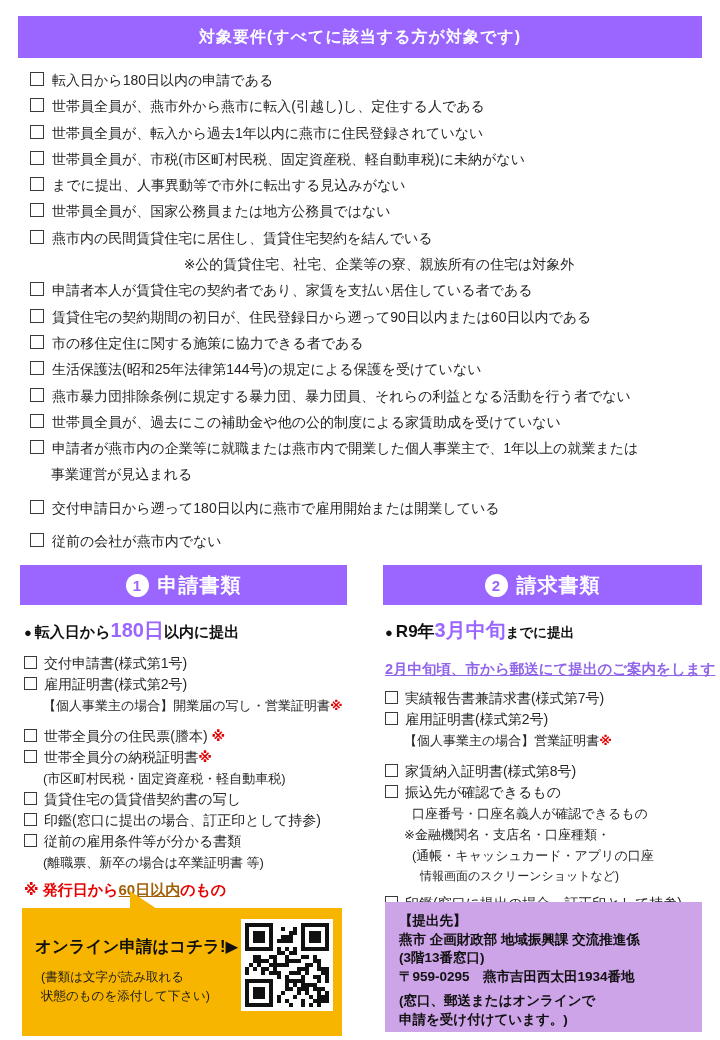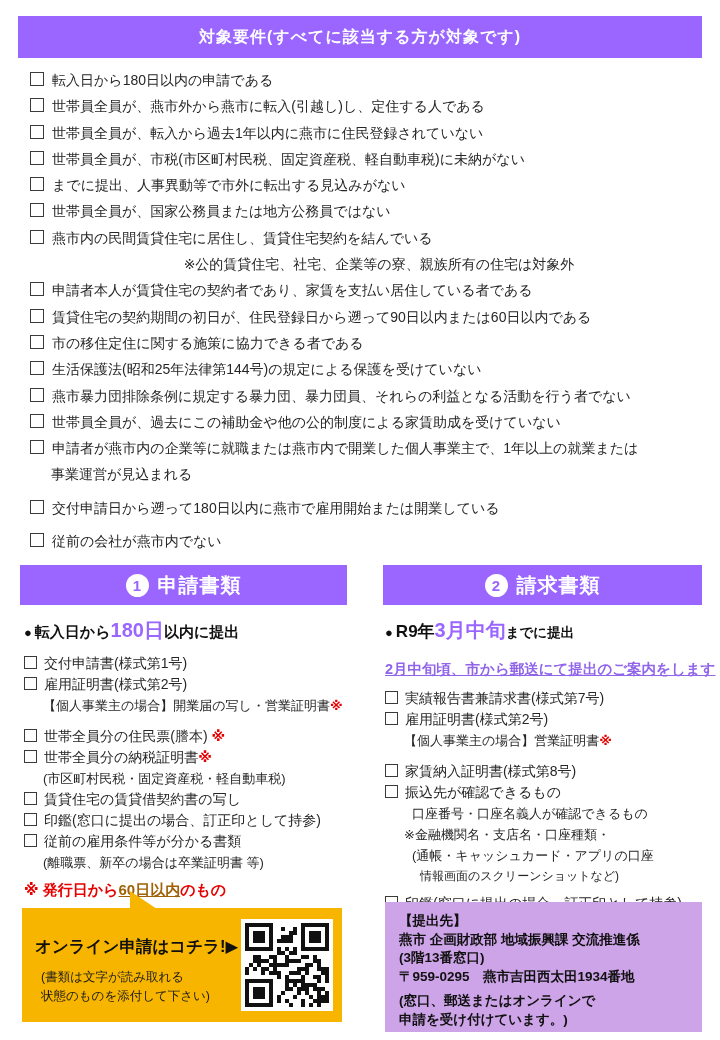--- a/index.html
+++ b/index.html
@@ -56,21 +56,21 @@
   .sub{padding-left:19px;font-size:13px;}
   .sub2{padding-left:27px;font-size:13px;}
   .sub3{padding-left:35px;font-size:12px;}
   .doc-list .gap{margin-top:10px;}
   .doc-list .gap-sm{margin-top:6px;}
   .red{color:#e60000;font-weight:bold;}
   .redb{color:#e60000;font-weight:bold;}
   .redb-u{color:#a16207;font-weight:bold;text-decoration:underline;}
   .red-note{font-size:15px;margin-top:6px;}
   
-  #online-box{position:absolute;left:22px;top:908px;width:320px;height:114px;background:#f7b500;}
+  #online-box{position:absolute;left:22px;top:908px;width:320px;height:128px;background:#f7b500;}
   #online-tail{
     position:absolute;left:108px;top:-17px;width:0;height:0;
     border-bottom:18px solid #f7b500;border-right:27px solid transparent;
   }
   .online-title{position:absolute;left:13px;top:28px;font-size:16.5px;font-weight:bold;color:#101010;white-space:nowrap;}
   .online-note{position:absolute;left:19px;top:60px;font-size:12.5px;color:#1c1c1c;line-height:19px;white-space:nowrap;}
   #qr-box{
     position:absolute;right:9px;top:11px;width:92px;height:92px;background:#fff;
     display:flex;align-items:center;justify-content:center;
   }

